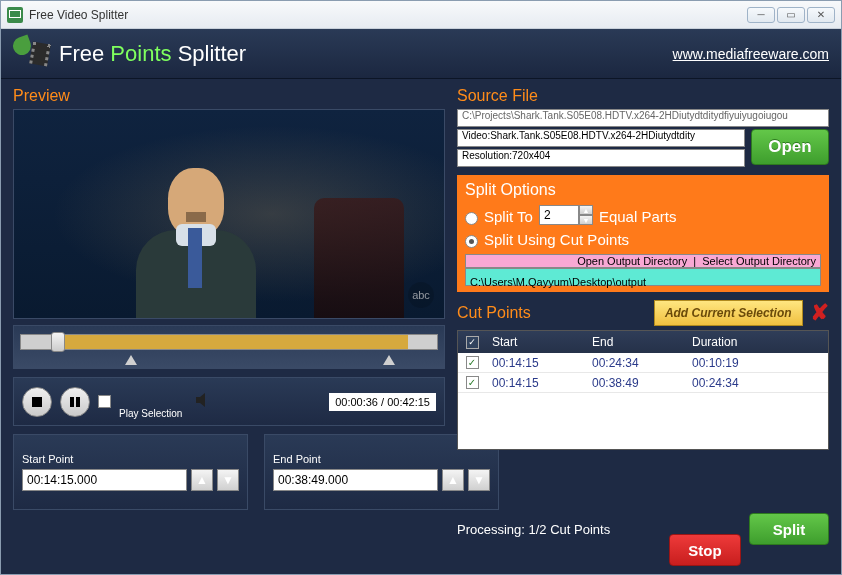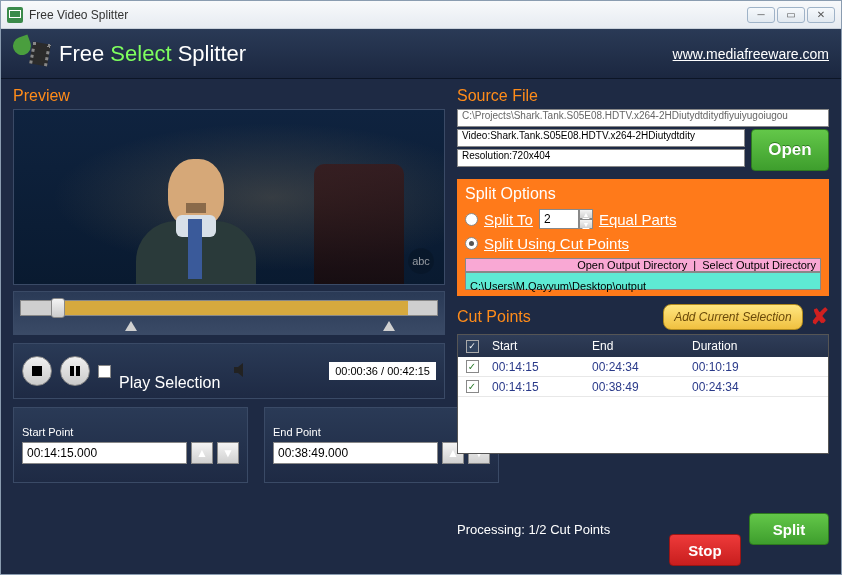--- a/index.html
+++ b/index.html
@@ -23,21 +23,21 @@
 .logo-text .w1 { color:#fff; }
 .logo-text .w2 { color:#7fff5e; }
 .header-link { margin-left:auto; color:#fff; text-decoration:underline; font-size:14px; }
 
 .body { display:flex; height: calc(100% - 50px); }
 .left { width: 450px; padding: 8px 6px 8px 12px; display:flex; flex-direction:column; }
 .right { flex:1; padding: 8px 12px 8px 6px; display:flex; flex-direction:column; }
 
 .section-label { color:#ff8c1a; font-size:16px; margin-bottom:4px; }
 
-.preview-box { width:100%; height:176px; background: linear-gradient(180deg,#4a566e 0%,#2e3a52 100%); border:1px solid #3a4a66; position:relative; overflow:hidden; }
+.preview-box { width:100%; height:210px; background: linear-gradient(180deg,#4a566e 0%,#2e3a52 100%); border:1px solid #3a4a66; position:relative; overflow:hidden; }
 .preview-scene { position:absolute; inset:0; background:#1a1a2a; }
 .preview-scene .bg { position:absolute; inset:0; background:
   radial-gradient(ellipse at 60% 50%, rgba(180,150,100,0.25), transparent 60%),
   linear-gradient(#0f233f,#091a30); }
 .preview-scene .person { position:absolute; left:46%; top:28%; transform:translateX(-50%); }
 .preview-scene .head { width:56px; height:68px; background:#d6a878; border-radius:45% 45% 40% 40%; position:relative; }
 .preview-scene .head::before { content:""; position:absolute; top:44px; left:18px; width:20px; height:10px; background:#8a6a4a; }
 .preview-scene .torso { width:120px; height:90px; background:#2a3a3a; border-radius:40px 40px 0 0; margin-top:-6px; margin-left:-32px; }
 .preview-scene .tie { position:absolute; top:60px; left:20px; width:14px; height:60px; background:#3a5a9a; }
 .preview-scene .shirt { position:absolute; top:56px; left:8px; width:40px; height:22px; background:#d8e0e8; border-radius:6px; }
@@ -48,53 +48,53 @@
 .slider-track { height:16px; background:#cfcfcf; border:1px solid #888; position:relative; }
 .slider-yellow { position:absolute; top:0; bottom:0; background:#d6a93e; left:9%; right:7%; }
 .slider-thumb { position:absolute; width:14px; height:20px; top:-3px; background:linear-gradient(#f4f4f4,#ccc); border:1px solid #888; border-radius:3px; left:9%; transform:translateX(-50%); }
 .slider-lmark { position:absolute; bottom:-16px; left:25%; width:0; height:0; border-left:6px solid transparent; border-right:6px solid transparent; border-bottom:10px solid #d0d0d0; }
 .slider-rmark { position:absolute; bottom:-16px; right:10%; width:0; height:0; border-left:6px solid transparent; border-right:6px solid transparent; border-bottom:10px solid #d0d0d0; }
 
 .controls-row { margin-top:8px; border:1px solid #3a4a66; background:linear-gradient(#2a3a56,#1e2a44); padding:6px 8px; display:flex; align-items:center; gap:8px; }
 .ctrl-btn { width:30px; height:30px; border-radius:50%; background:linear-gradient(#f0f0f0,#cacaca); border:1px solid #888; display:flex; align-items:center; justify-content:center; cursor:pointer; }
 .ctrl-btn svg { fill:#000; }
 .chk { width:13px; height:13px; background:#fff; border:1px solid #888; }
-.chk-label { font-size:16px; color:#fff;margin-top:24px; }
+.chk-label { font-size:10px; color:#fff;margin-top:24px; }
 .speaker { margin-left:6px; }
 .time-disp { margin-left:auto; background:#fff; color:#000; padding:3px 6px; font-size:11px; }
 
 .pts-row { display:flex; gap:16px; margin-top:8px; }
 .pts-col { flex:1; border:1px solid #3a4a66; padding:18px 8px; background:linear-gradient(#2a3a56,#1e2a44); }
 .pts-label { font-size:11px; color:#fff; margin-bottom:4px; }
 .pts-ctrls { display:flex; gap:4px; align-items:center; }
 .pts-input { flex:1; height:22px; background:#fff; border:1px solid #888; padding:0 4px; font-size:12px; color:#000; }
 .step-btn { width:22px; height:22px; background:linear-gradient(#f4f4f4,#d0d0d0); border:1px solid #888; display:flex; align-items:center; justify-content:center; cursor:pointer; }
 
 
 .src-input { width:100%; height:18px; background:#fff; border:1px solid #888; color:#666; font-size:10px; padding:0 4px; overflow:hidden; white-space:nowrap; }
 .src-row { display:flex; gap:6px; margin-top:2px; }
 .src-meta { flex:1; display:flex; flex-direction:column; gap:2px; }
 .src-meta .src-input { color:#000; }
-.btn-open { width:78px; height:42px; background:linear-gradient(#63c749,#3e9e2d); border:1px solid #2d7a1e; border-radius:4px; color:#fff; font-size:17px; font-weight:bold; cursor:pointer; text-shadow:0 -1px 0 #2d7a1e; }
+.btn-open { width:78px; height:36px; background:linear-gradient(#63c749,#3e9e2d); border:1px solid #2d7a1e; border-radius:4px; color:#fff; font-size:17px; font-weight:bold; cursor:pointer; text-shadow:0 -1px 0 #2d7a1e; }
 
 .splitopts { margin-top:8px; background:#ff7a1a; padding:6px 8px; }
 .splitopts .section-label { color:#fff; margin-bottom:6px; }
-.opt-row { display:flex; align-items:center; gap:6px; margin-bottom:6px; color:#fff; font-size:15px;text-decoration:underline; }
+.opt-row { display:flex; align-items:flex-end; gap:6px; margin-bottom:6px; color:#fff; font-size:15px; }
 .radio { width:13px; height:13px; border-radius:50%; background:#fff; border:1px solid #888; position:relative; }
 .radio.checked::after { content:""; position:absolute; inset:3px; background:#555; border-radius:50%; }
 .spin { display:flex; }
 .spin input { width:40px; height:20px; border:1px solid #888; padding:0 4px; font-size:12px; }
 .spin .arrows { display:flex; flex-direction:column; }
 .spin .ar { width:14px; height:10px; background:linear-gradient(#f4f4f4,#d0d0d0); border:1px solid #888; display:flex; align-items:center; justify-content:center; font-size:7px; }
 .outdir-links { text-align:right; font-size:11px; color:#000; background:#f9a8d4; padding:0 4px; border:1px solid #888; }
 .outdir-links span { cursor:pointer; }
 .outdir-input { width:100%; height:18px; background:#5eead4; color:#000; border:1px solid #888; font-size:11px; padding:7px 4px; margin-top:0; }
 
 .cuthead { display:flex; align-items:center; margin-top:8px; gap:4px; }
-.btn-add { margin-left:auto; height:26px; padding:0 10px; background:linear-gradient(#ffe680,#f0c040); border:1px solid #b08a1e; border-radius:8px; color:#6a4a0a; font-weight:normal; font-size:12px; font-style:italic; cursor:pointer; }
+.btn-add { margin-left:auto; height:26px; padding:0 10px; background:linear-gradient(#ffe680,#f0c040); border:1px solid #b08a1e; border-radius:0; color:#6a4a0a; font-weight:bold; font-size:12px; font-style:italic; cursor:pointer; }
 .del-icon { color:#d02020; font-size:22px; font-weight:bold; cursor:pointer; margin-left:4px; }
 
 .table { margin-top:4px; background:#fff; color:#000; height:120px; border:1px solid #555; }
 .thead { display:flex; background:linear-gradient(#2f3d58,#253149); color:#fff; font-size:12px; height:22px; align-items:center; }
 .th, .td { padding:0 6px; }
 .col-chk { width:28px; display:flex; align-items:center; justify-content:center; }
 .col-start { width:100px; }
 .col-end { width:100px; }
 .col-dur { flex:1; }
 .trow { display:flex; height:20px; align-items:center; font-size:12px; color:#2a3a8a; border-bottom:1px solid #e8e8e8; }
@@ -121,21 +121,21 @@
     </div>
   </div>
 
   <div class="app">
     <div class="header">
       <div class="logo-icon">
         <div class="logo-film"></div>
         <div class="logo-scissors"></div>
       </div>
       <div class="logo-text">
-        <span class="w1">Free </span><span class="w2">Select</span><span class="w1"> Splitter</span>
+        <span class="w1">Free </span><span class="w2">Points</span><span class="w1"> Splitter</span>
       </div>
       <a class="header-link">www.mediafreeware.com</a>
     </div>
 
     <div class="body">
 
       <div class="left">
         <div class="section-label">Preview</div>
         <div class="preview-box">
           <div class="preview-scene">

